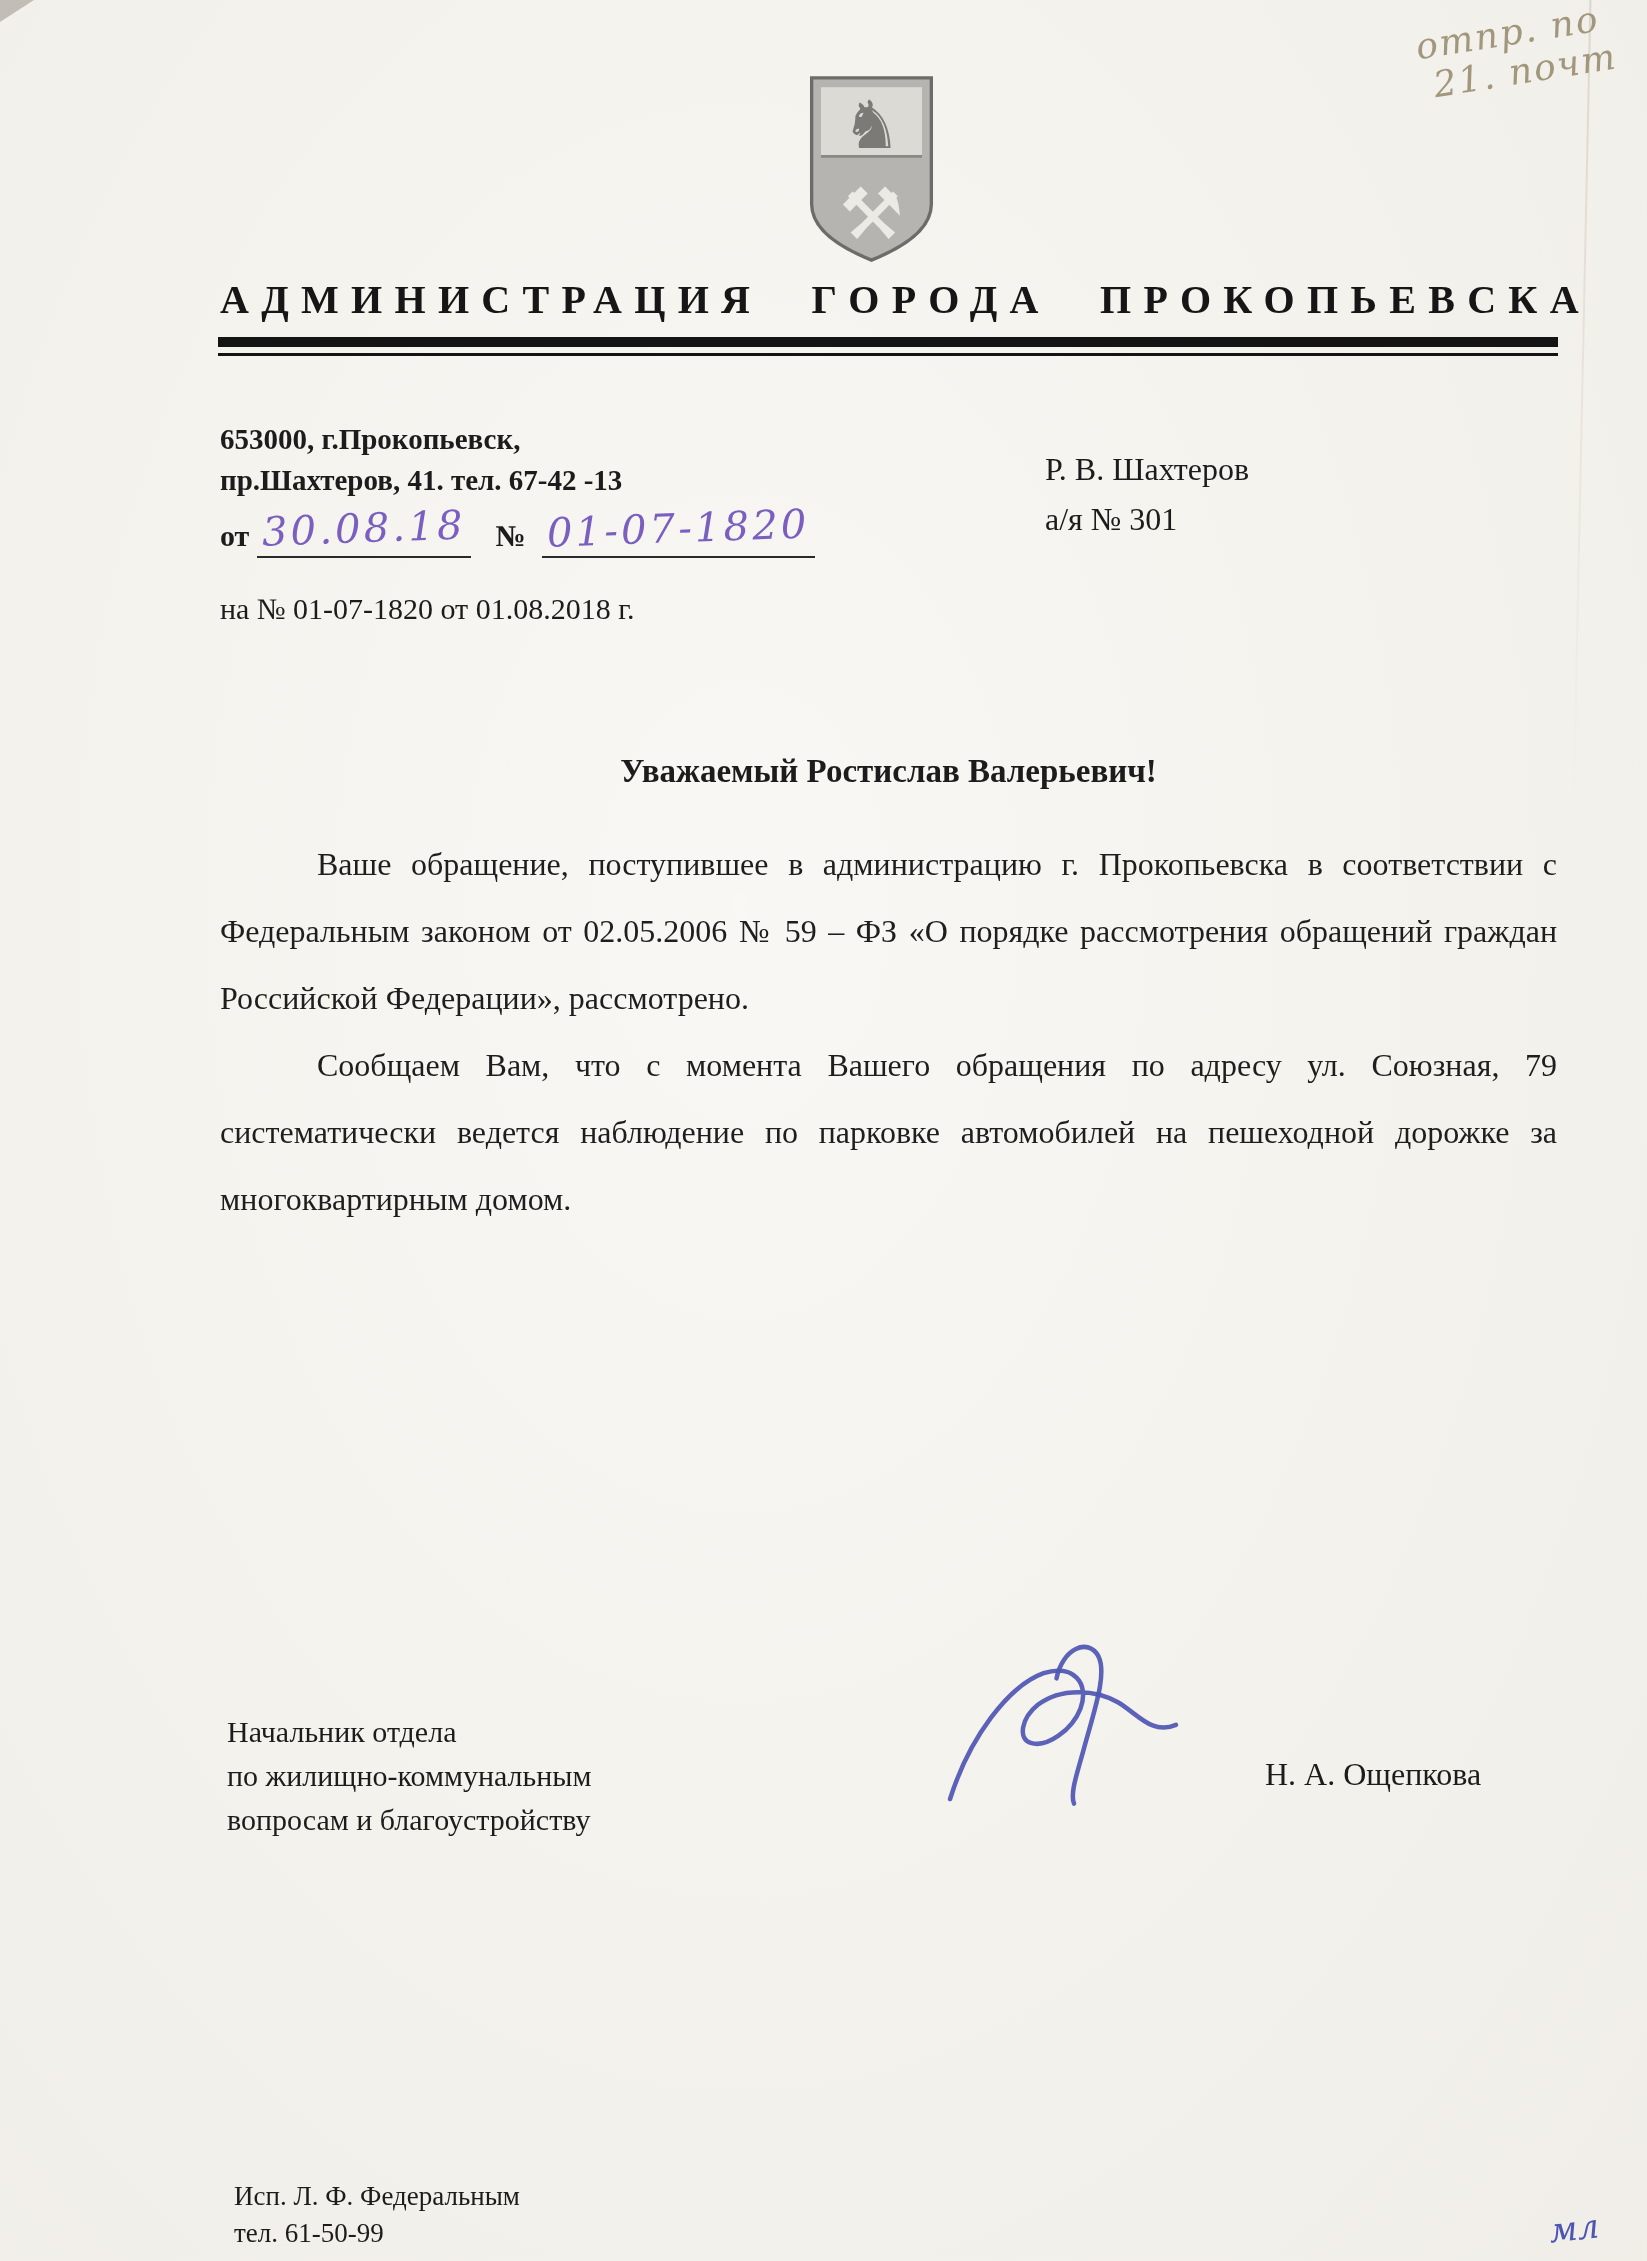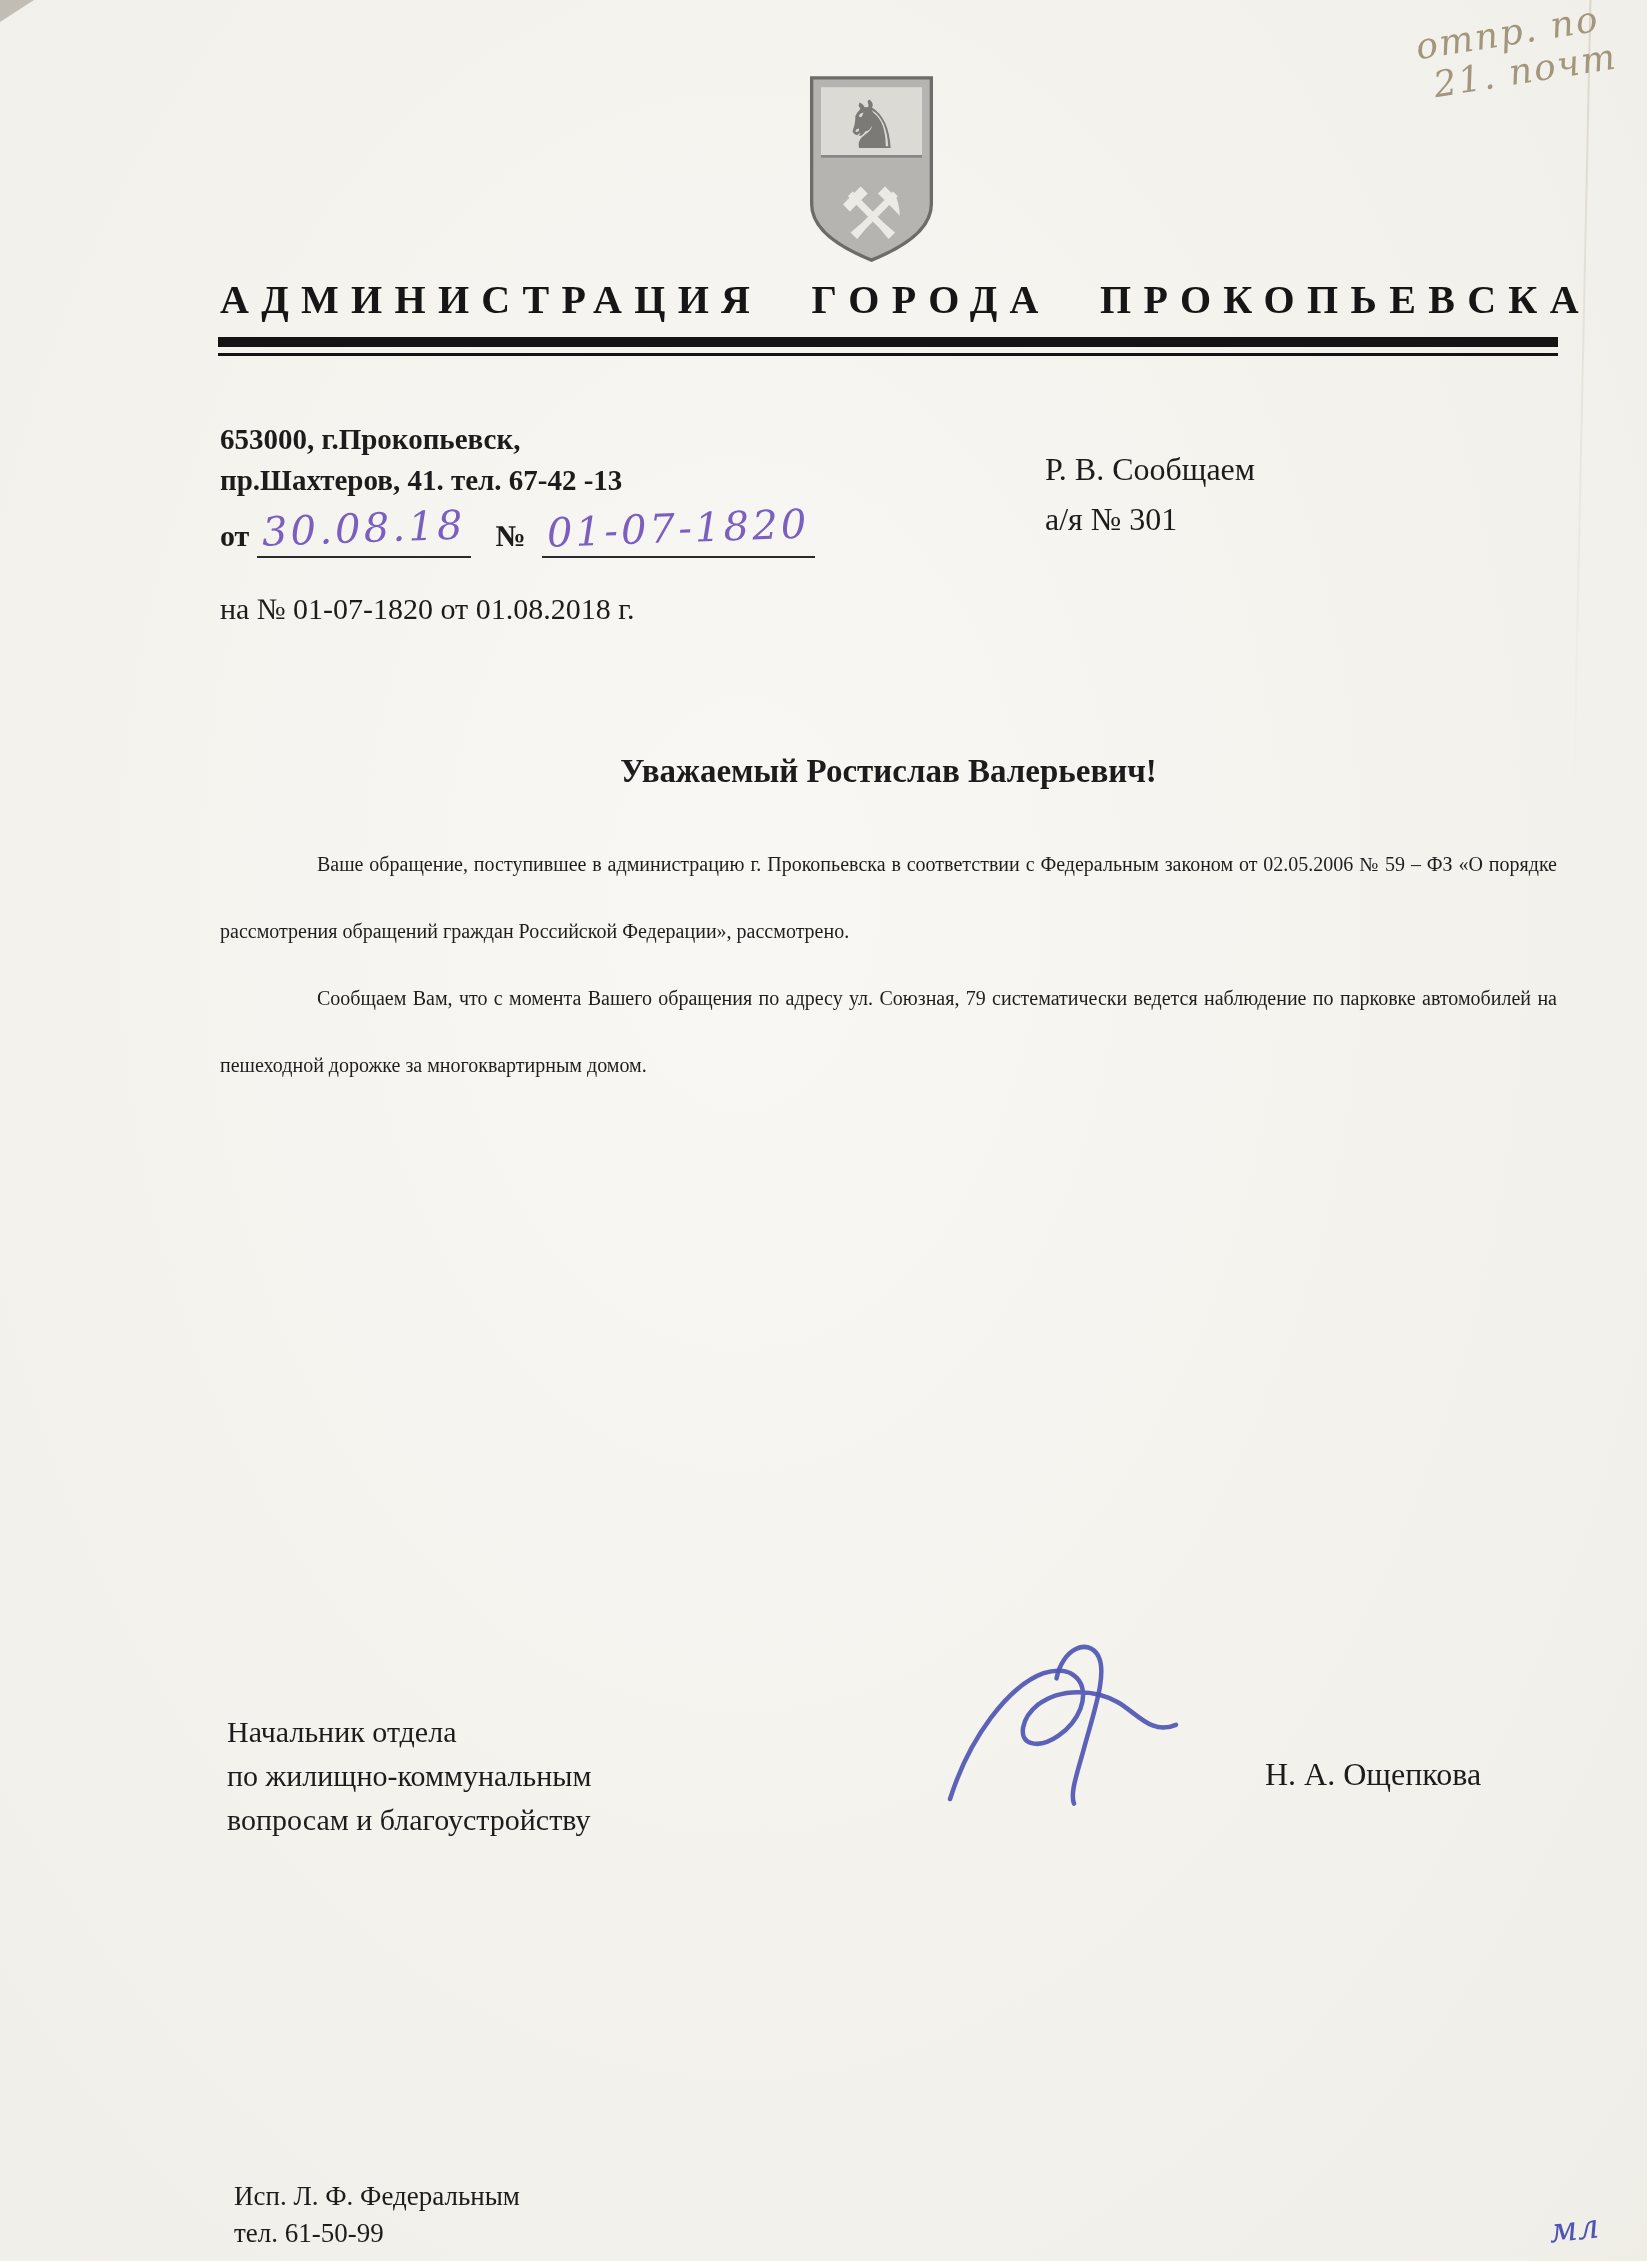--- a/index.html
+++ b/index.html
@@ -104,21 +104,21 @@
   
   .salutation {
     position: absolute; left: 220px; top: 753px; width: 1337px;
     text-align: center; font-weight: bold; font-size: 33px;
   }
   .body-text {
     position: absolute; left: 220px; top: 831px; width: 1337px;
   }
   .body-text p {
     margin: 0;
-    font-size: 20px;
+    font-size: 32px;
     line-height: 67px;
     text-align: justify;
     text-indent: 97px;
     color: #1e1e1e;
   }
 
   
   .position-block {
     position: absolute; left: 227px; top: 1677px;
     font-size: 30px; line-height: 44px; margin-top: 33px;
@@ -184,21 +184,21 @@
   <div class="from-line">
     <span>от</span>
     <span class="hw-field date-field"><span class="handwritten">30.08.18</span></span>
     <span class="num-label">№</span>
     <span class="hw-field number-field"><span class="handwritten">01-07-1820</span></span>
   </div>
 
   <div class="reference-line">на № 01-07-1820 от 01.08.2018 г.</div>
 
   <div class="recipient">
-    <div>Р. В. Сообщаем</div>
+    <div>Р. В. Шахтеров</div>
     <div>а/я № 301</div>
   </div>
 
   <div class="salutation">Уважаемый Ростислав Валерьевич!</div>
 
   <div class="body-text">
     <p>Ваше обращение, поступившее в администрацию г. Прокопьевска в соответствии с Федеральным законом от 02.05.2006 № 59 – ФЗ «О порядке рассмотрения обращений граждан Российской Федерации», рассмотрено.</p>
     <p>Сообщаем Вам, что с момента Вашего обращения по адресу ул. Союзная, 79 систематически ведется наблюдение по парковке автомобилей на пешеходной дорожке за многоквартирным домом.</p>
   </div>
 

